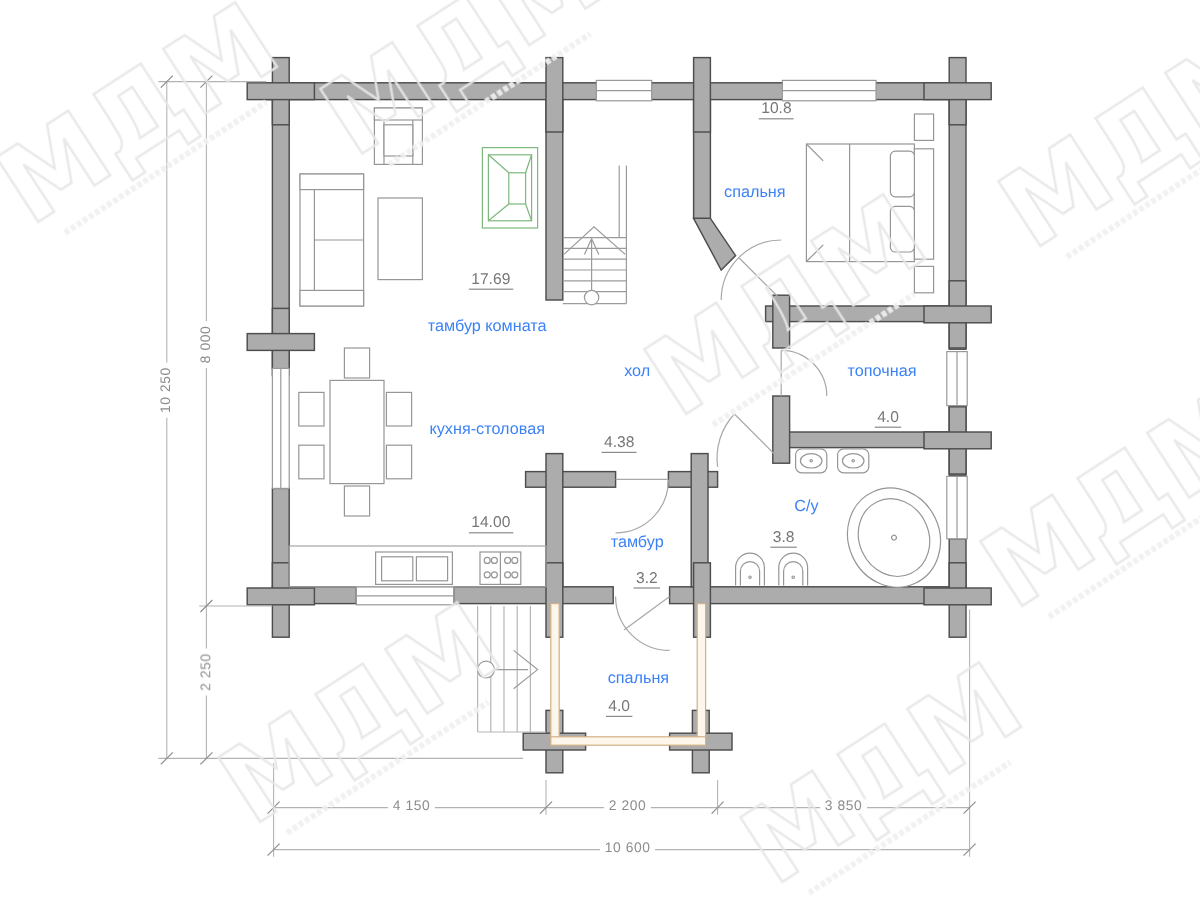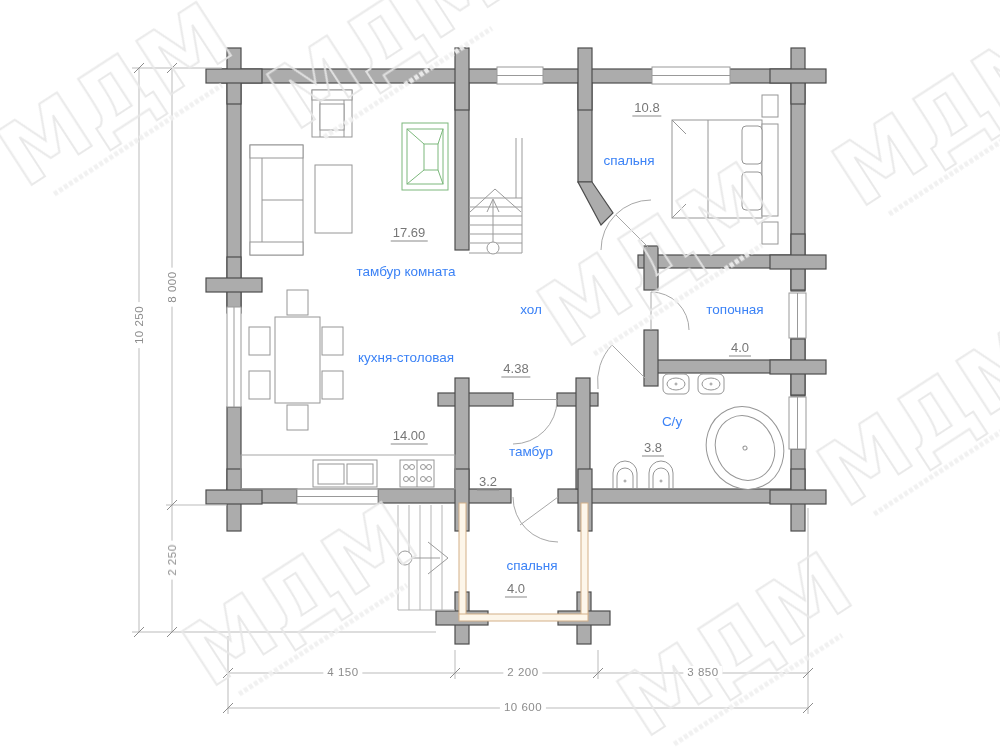--- a/index.html
+++ b/index.html
@@ -279,36 +279,36 @@
       <text y="30">МДМ</text>
       <line x1="-105" y1="50" x2="95" y2="50" stroke="#f0f0f0" stroke-width="5" stroke-dasharray="4 2"></line>
     </g>
   </g>
 </svg>
 
 <span class="lbl room-label" style="left:406px;top:271px">тамбур комната</span>
 <span class="lbl area-label" style="left:409px;top:233px">17.69</span>
 
 <span class="lbl room-label" style="left:629px;top:160px">спальня</span>
-<span class="lbl area-label" style="left:647px;top:108px">10.8</span>
+<span class="lbl area-label" style="left:647px;top:91px">10.8</span>
 
 <span class="lbl room-label" style="left:531px;top:309px">хол</span>
 <span class="lbl area-label" style="left:516px;top:369px">4.38</span>
 
 <span class="lbl room-label" style="left:735px;top:309px">топочная</span>
 <span class="lbl area-label" style="left:740px;top:348px">4.0</span>
 
 <span class="lbl room-label" style="left:406px;top:357px">кухня-столовая</span>
 <span class="lbl area-label" style="left:409px;top:436px">14.00</span>
 
 <span class="lbl room-label" style="left:672px;top:421px">С/у</span>
 <span class="lbl area-label" style="left:653px;top:448px">3.8</span>
 
 <span class="lbl room-label" style="left:531px;top:451px">тамбур</span>
-<span class="lbl area-label" style="left:488px;top:482px">3.2</span>
+<span class="lbl area-label" style="left:539px;top:482px">3.2</span>
 
 <span class="lbl room-label" style="left:532px;top:565px">спальня</span>
 <span class="lbl area-label" style="left:516px;top:589px">4.0</span>
 
 <span class="lbl dim-label vert" style="left:139px;top:325px">10 250</span>
 <span class="lbl dim-label vert" style="left:172px;top:287px">8 000</span>
 <span class="lbl dim-label vert" style="left:172px;top:560px">2 250</span>
 
 <span class="lbl dim-label" style="left:343px;top:672px">4 150</span>
 <span class="lbl dim-label" style="left:523px;top:672px">2 200</span>

